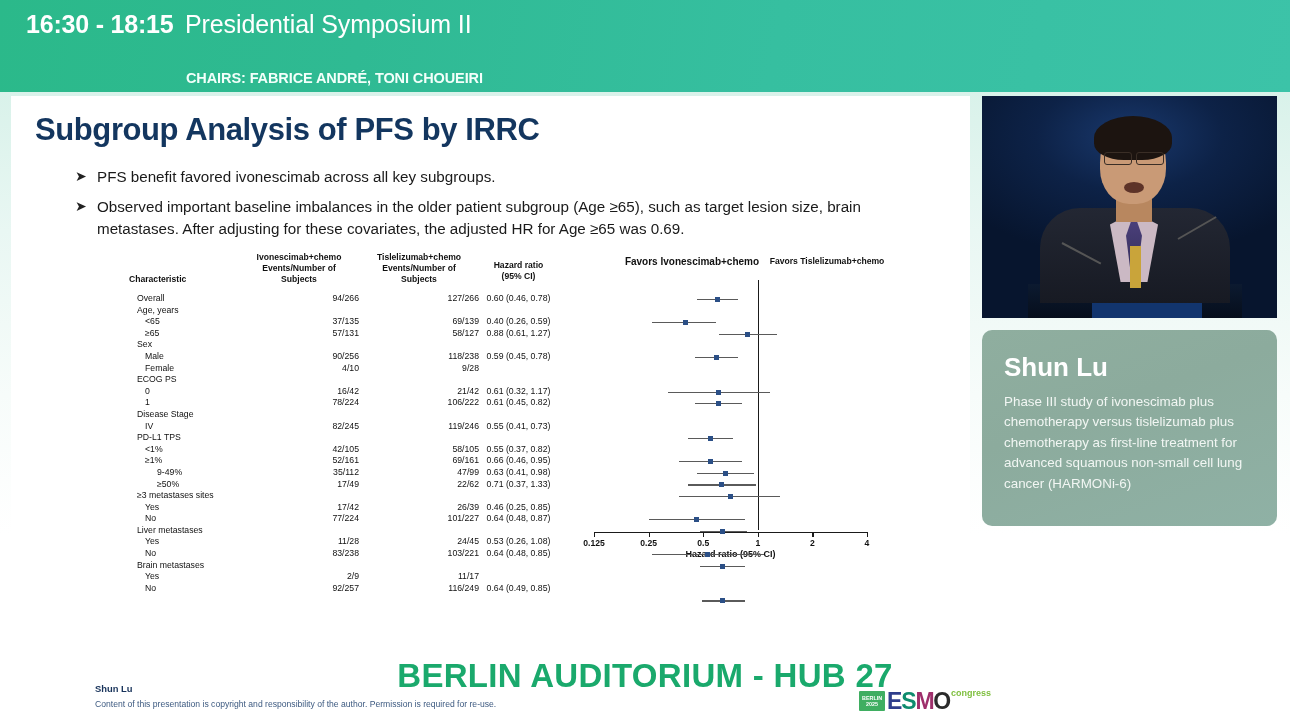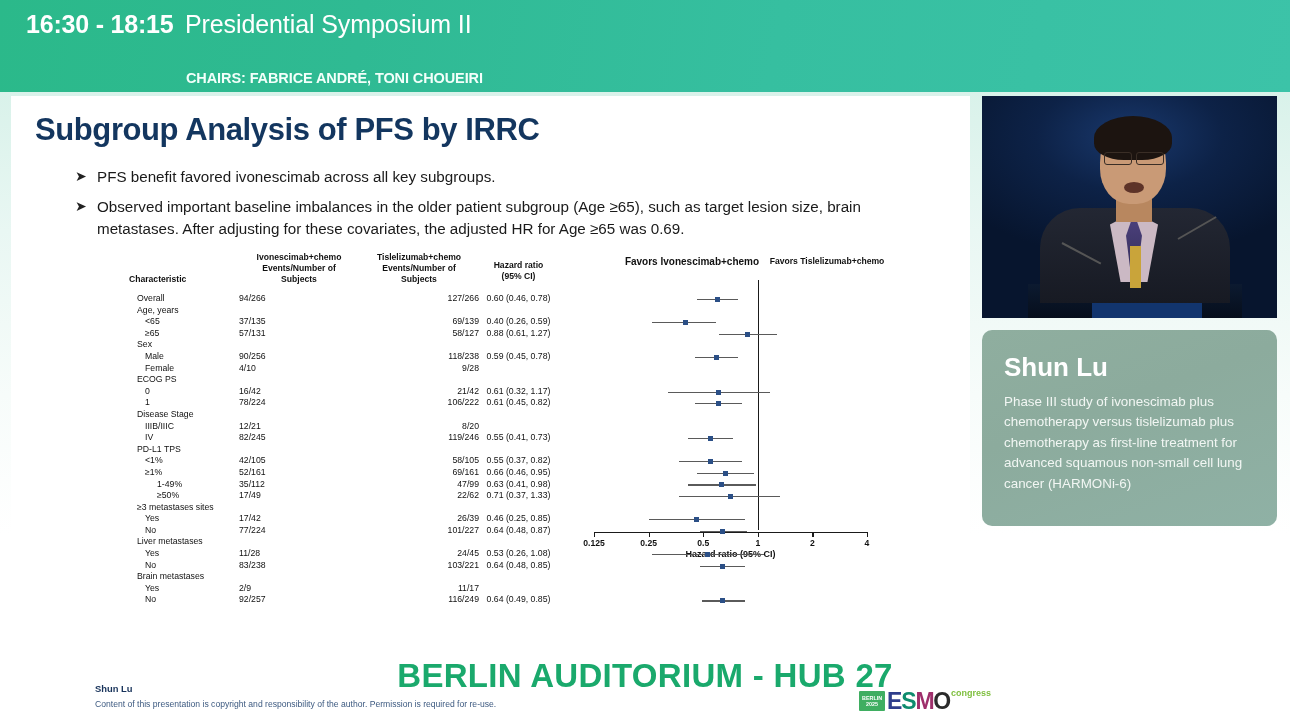--- a/index.html
+++ b/index.html
@@ -62,21 +62,21 @@
   #th-char { left:118px; top:22px; width:110px; text-align:left; }
   #th-ivo  { left:228px; top:0px; width:120px; }
   #th-tis  { left:348px; top:0px; width:120px; }
   #th-hr   { left:455px; top:8px; width:105px; }
 
   #rows { position:absolute; left:0; top:41px; width:959px; }
   .row { position:relative; height:11.6px; font-size:8.7px; color:#111; }
   .c-char { position:absolute; left:126px; white-space:nowrap; }
   .c-char.ind1 { left:134px; }
   .c-char.ind2 { left:146px; }
-  .c-ivo  { position:absolute; left:228px; width:120px; text-align:left; }
+  .c-ivo  { position:absolute; left:228px; width:120px; text-align:right; }
   .c-tis  { position:absolute; left:348px; width:120px; text-align:right; }
   .c-hr   { position:absolute; left:455px; width:105px; text-align:center; }
 
   
   #plot { position:absolute; left:583px; top:28px; width:273px; height:262px; }
   #favors-left {
     position:absolute; left:606px; top:4px; width:150px; text-align:center;
     font-size:10px; font-weight:bold; color:#111; white-space:nowrap;
   }
   #favors-right {
@@ -280,26 +280,20 @@
           <div class="c-tis">106/222</div>
           <div class="c-hr">0.61 (0.45, 0.82)</div>
         </div>
         <div class="row">
           <div class="c-char">Disease Stage</div>
           <div class="c-ivo"></div>
           <div class="c-tis"></div>
           <div class="c-hr"></div>
         </div>
         <div class="row">
-          <div class="c-char ind1">IIIB/IIIC</div>
-          <div class="c-ivo">12/21</div>
-          <div class="c-tis">8/20</div>
-          <div class="c-hr"></div>
-        </div>
-        <div class="row">
           <div class="c-char ind1">IV</div>
           <div class="c-ivo">82/245</div>
           <div class="c-tis">119/246</div>
           <div class="c-hr">0.55 (0.41, 0.73)</div>
         </div>
         <div class="row">
           <div class="c-char">PD-L1 TPS</div>
           <div class="c-ivo"></div>
           <div class="c-tis"></div>
           <div class="c-hr"></div>
@@ -310,21 +304,21 @@
           <div class="c-tis">58/105</div>
           <div class="c-hr">0.55 (0.37, 0.82)</div>
         </div>
         <div class="row">
           <div class="c-char ind1">≥1%</div>
           <div class="c-ivo">52/161</div>
           <div class="c-tis">69/161</div>
           <div class="c-hr">0.66 (0.46, 0.95)</div>
         </div>
         <div class="row">
-          <div class="c-char ind2">1-49%</div>
+          <div class="c-char ind2">9-49%</div>
           <div class="c-ivo">35/112</div>
           <div class="c-tis">47/99</div>
           <div class="c-hr">0.63 (0.41, 0.98)</div>
         </div>
         <div class="row">
           <div class="c-char ind2">≥50%</div>
           <div class="c-ivo">17/49</div>
           <div class="c-tis">22/62</div>
           <div class="c-hr">0.71 (0.37, 1.33)</div>
         </div>

